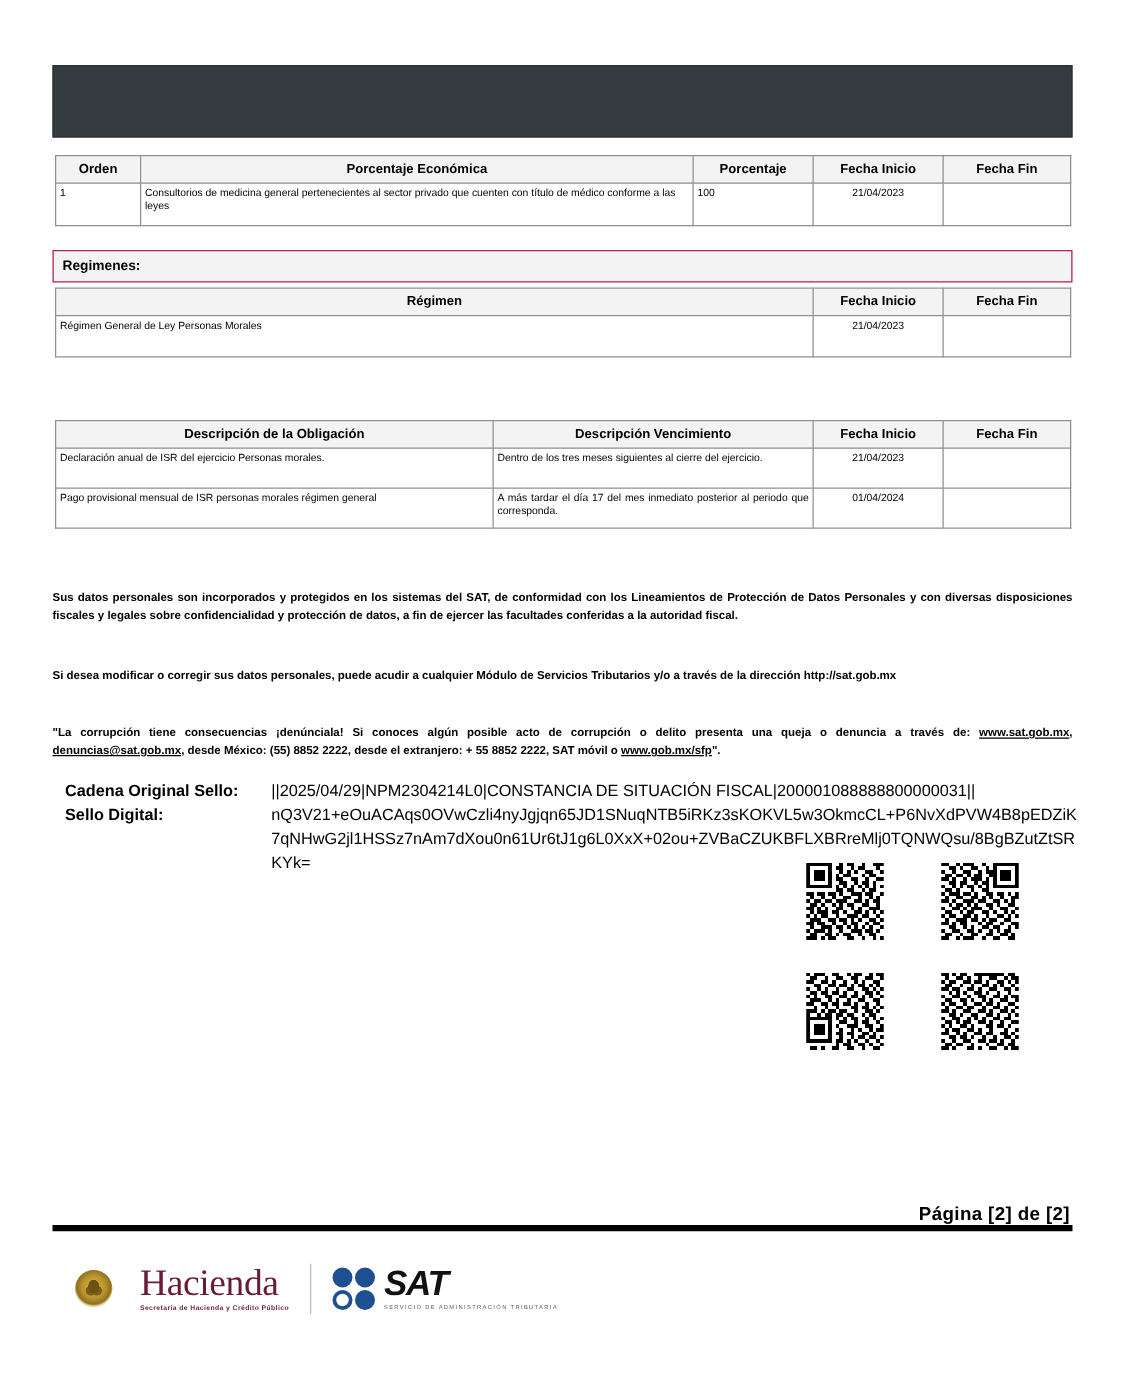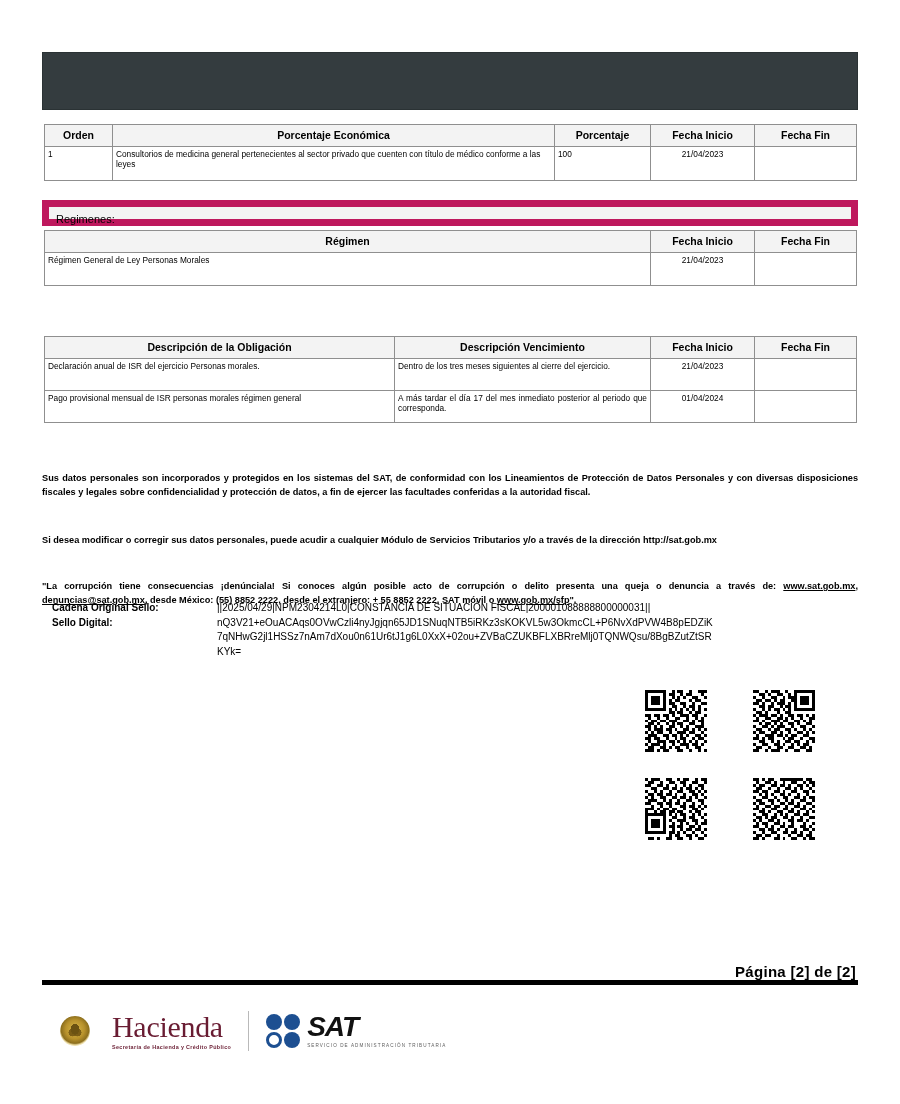--- a/index.html
+++ b/index.html
@@ -63,23 +63,23 @@
   td.ctr { text-align: center; }
   td.just { text-align: justify; text-align-last: left; }
 
   
   .section-bar {
     position: absolute;
     left: 42px;
     width: 816px;
     height: 26px;
     background: #f3f3f3;
-    border: 7px solid #be185d;
+    border: 1px solid #be185d;
     box-sizing: border-box;
-    font-weight: normal;
+    font-weight: bold;
     font-size: 11px;
     line-height: 24px;
     padding-left: 7px;
   }
 
   
   #tbl-actividades { left: 44px; top: 124px; width: 812px; }
   #tbl-regimenes   { left: 44px; top: 230px; width: 812px; }
   #tbl-obligaciones{ left: 44px; top: 336px; width: 812px; }
 
@@ -102,23 +102,23 @@
   #legal-3 { top: 580px; }
   .legal a, .legal .ul {
     color: #000;
     text-decoration: underline;
   }
 
   
   .sello-wrap {
     position: absolute;
     left: 52px;
-    top: 601px;
+    top: 624px;
     width: 800px;
-    font-size: 10px;
+    font-size: 13px;
   }
   .sello-row { display: flex; }
   .sello-labels {
     width: 165px;
     flex: 0 0 165px;
     font-weight: bold;
     line-height: 1.45;
   }
   .sello-values {
     flex: 1 1 auto;

